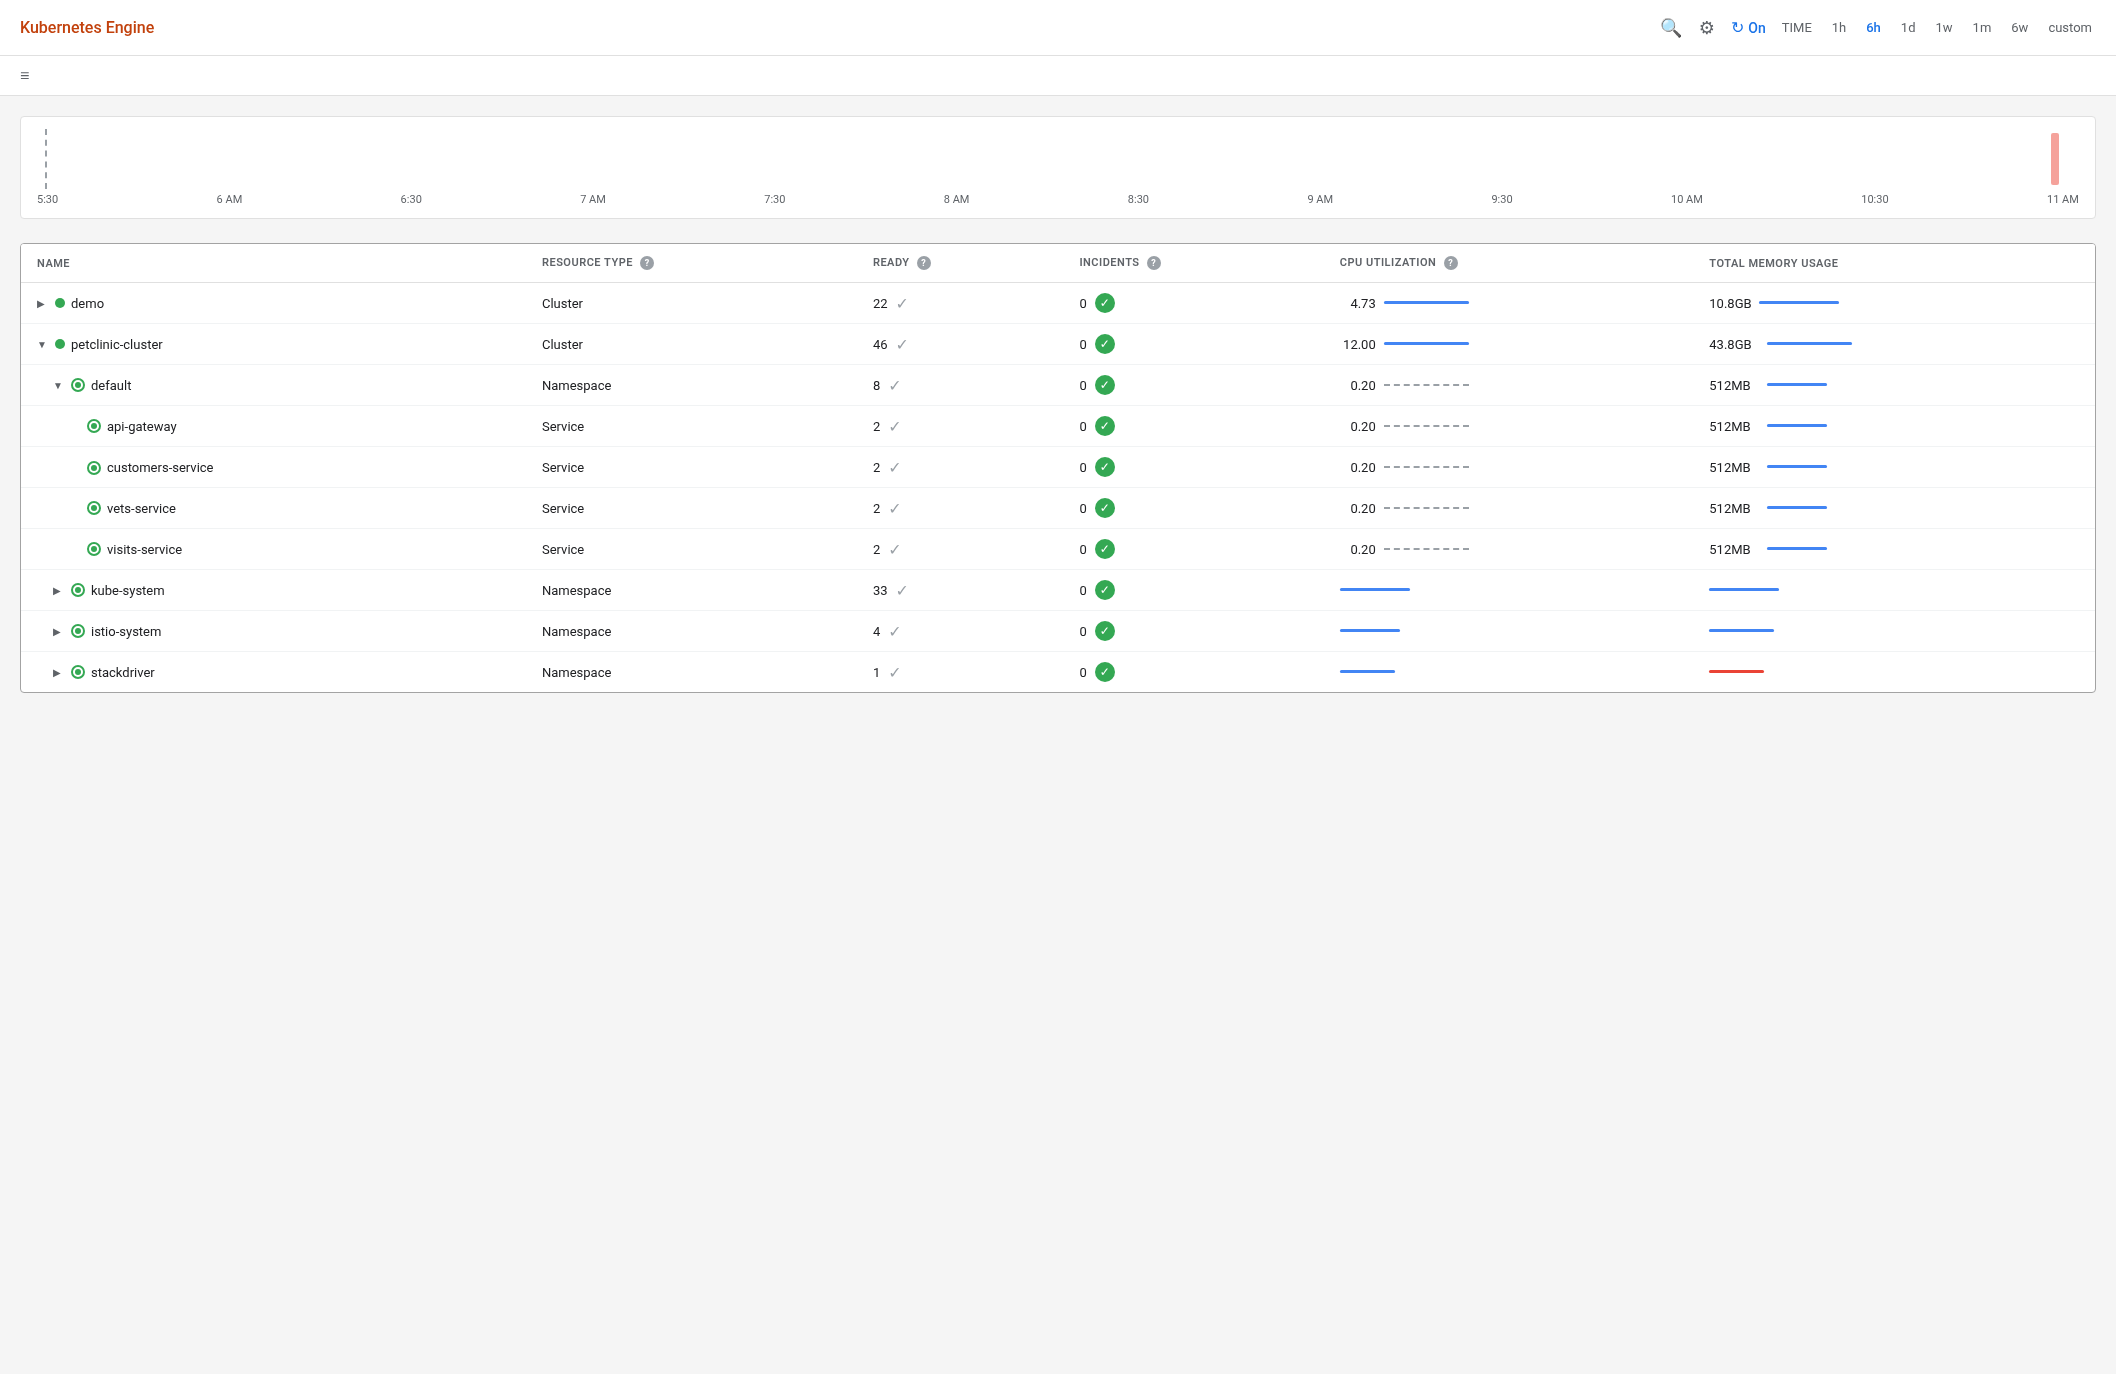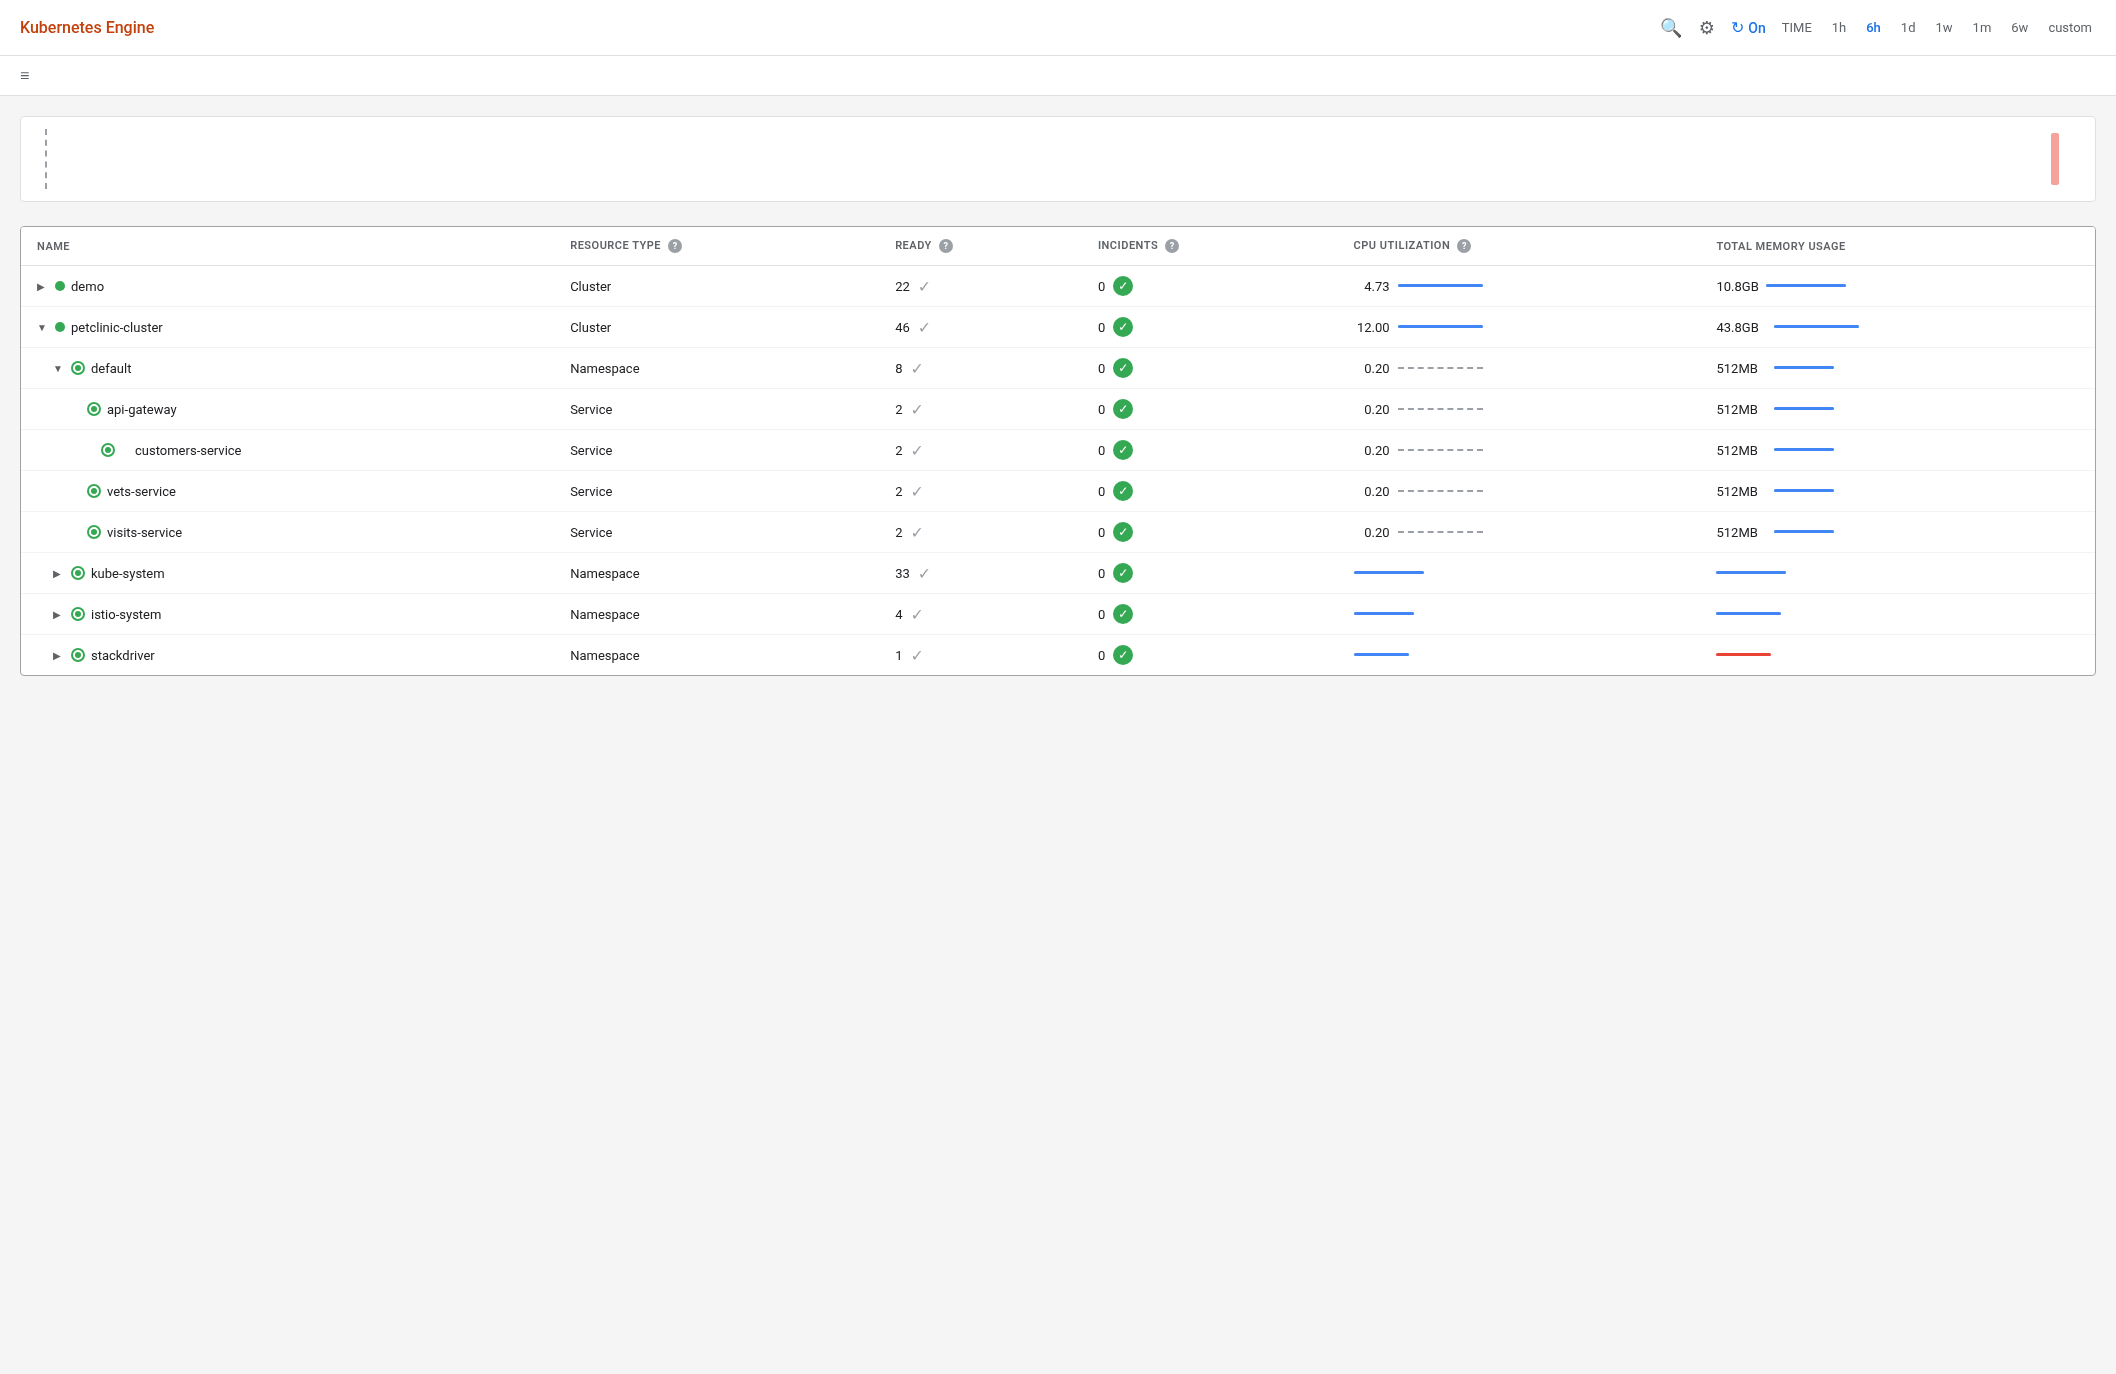--- a/index.html
+++ b/index.html
@@ -119,20 +119,34 @@
 <div class="filter-bar">
   <span class="filter-icon">≡</span>
 </div>
 
 <div class="main">
 
   <div class="timeline-card">
     <div class="timeline-area">
       <div class="timeline-dashed-left"></div>
       <div class="timeline-bar"></div>
+    </div>
+    <div class="timeline-labels">
+      <span>5:30</span>
+      <span>6 AM</span>
+      <span>6:30</span>
+      <span>7 AM</span>
+      <span>7:30</span>
+      <span>8 AM</span>
+      <span>8:30</span>
+      <span>9 AM</span>
+      <span>9:30</span>
+      <span>10 AM</span>
+      <span>10:30</span>
+      <span>11 AM</span>
     </div>
   </div>
 
 
   <div class="table-container">
     <table class="table">
       <thead>
         <tr>
           <th style="min-width:220px;">
             NAME
@@ -312,21 +326,21 @@
       <span style="min-width:50px;">512MB</span>
       <div style="position:relative;width:60px;height:8px;">
     <div style="height:3px;background:#c6d8fc;border-radius:2px;position:absolute;top:2px;left:0;right:0;"></div>
     <div style="height:3px;background:#4285f4;border-radius:2px;position:absolute;top:2px;left:0;width:60px;"></div>
   </div>
     </div>
             </td>
           </tr>
           <tr>
             <td>
-              <div style="display:flex;align-items:center;gap:20px;padding-left:32px;">
+              <div style="display:flex;align-items:flex-end;gap:6px;padding-left:32px;">
     <span style="width:12px;display:inline-block;"></span>
     <span style="width:14px;height:14px;border-radius:50%;border:2px solid #34a853;display:inline-flex;align-items:center;justify-content:center;flex-shrink:0;">
                   <span style="width:6px;height:6px;border-radius:50%;background:#34a853;"></span>
                 </span>
     <span>customers-service</span>
   </div>
             </td>
             <td>Service</td>
             <td>
               <div style="display:flex;align-items:center;gap:8px;">

